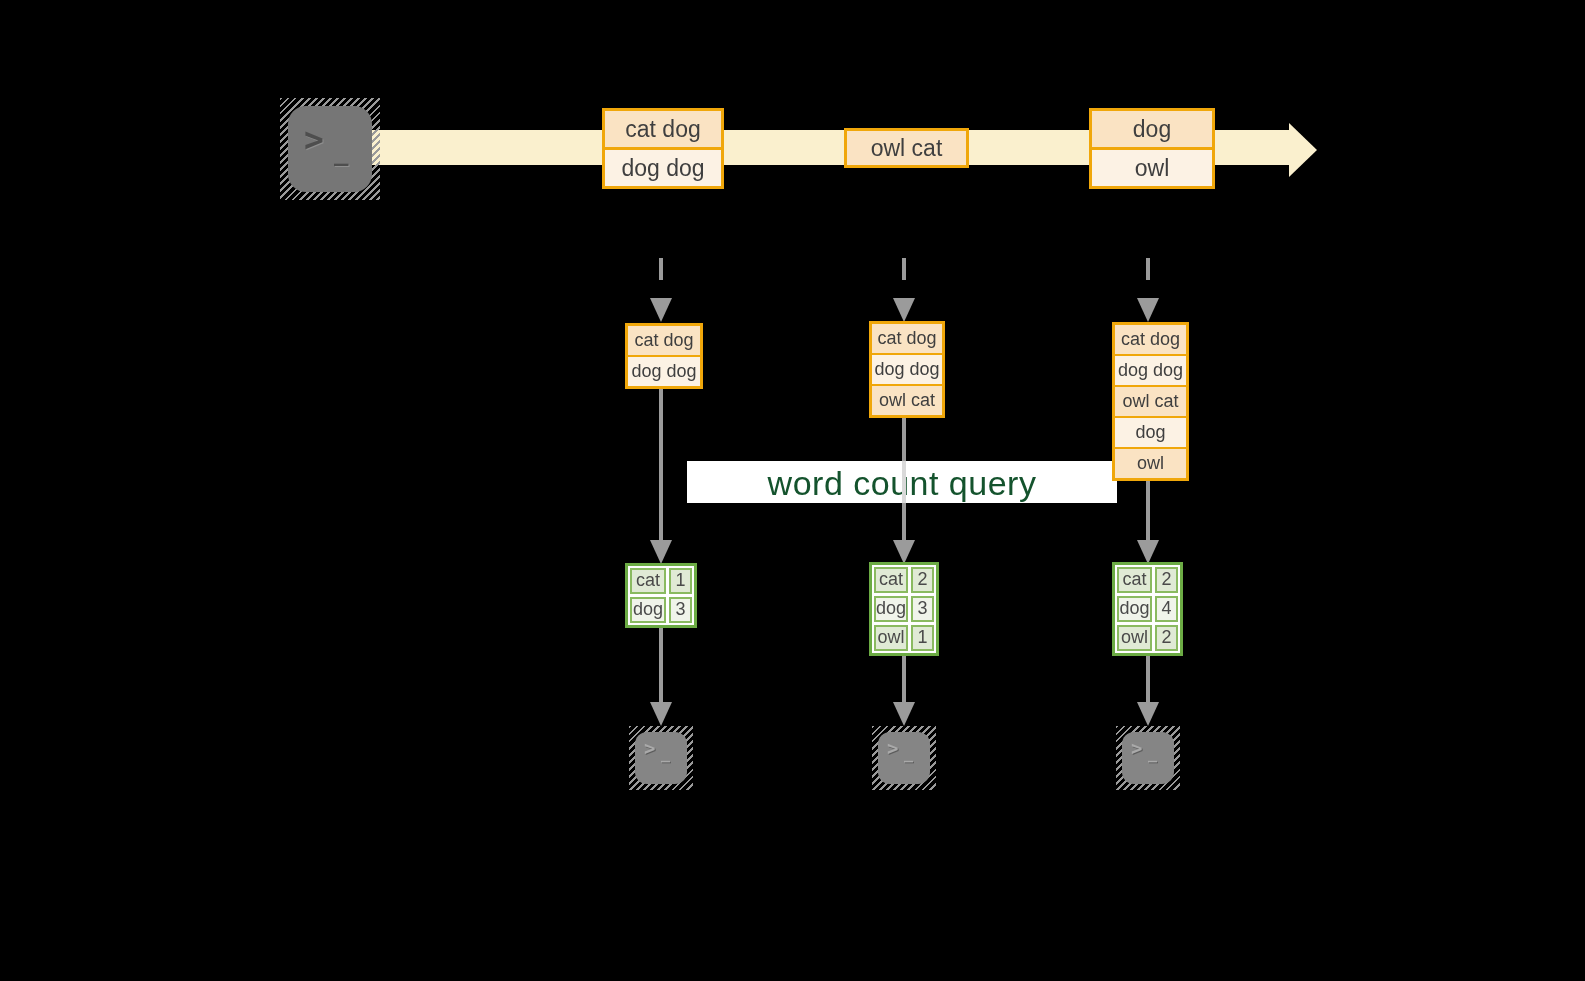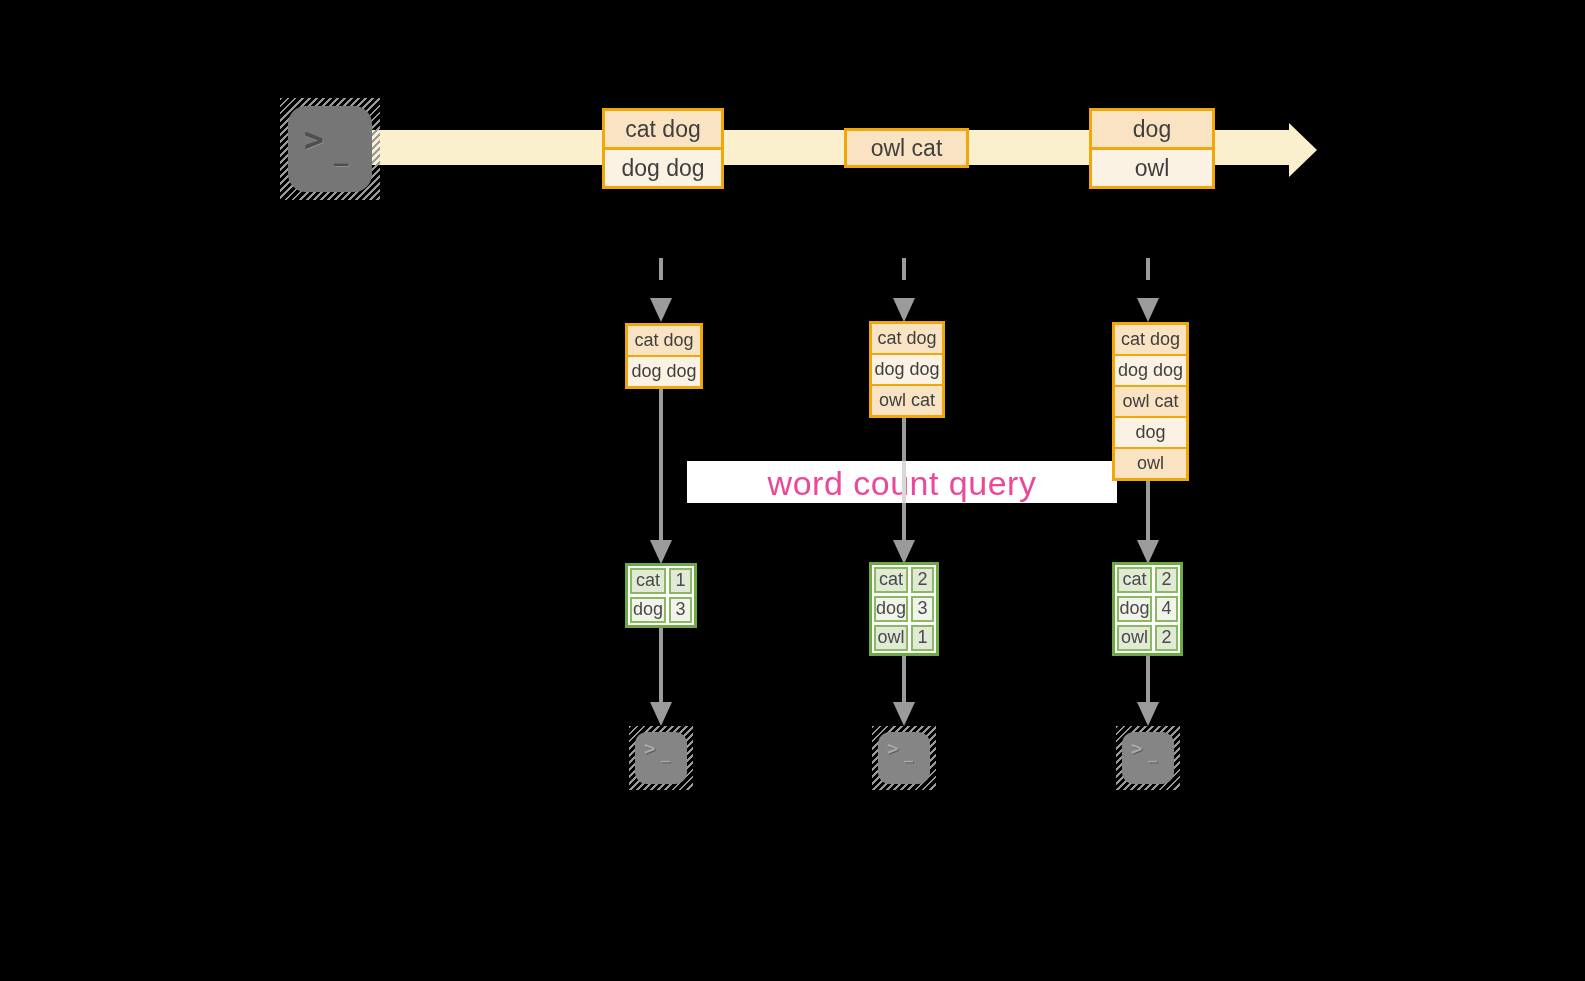--- a/index.html
+++ b/index.html
@@ -37,21 +37,21 @@
 
   
   .vline { position:absolute; width:4px; background:#9B9B9B; z-index:1; }
   .vdash { position:absolute; width:4px; z-index:1;
     background:repeating-linear-gradient(180deg, #9B9B9B 0 22px, rgba(0,0,0,0) 22px 40px); }
   .ahead { position:absolute; width:0; height:0; z-index:1;
     border-left:11px solid transparent; border-right:11px solid transparent; border-top:24px solid #9B9B9B; }
 
   
   .query { position:absolute; left:687px; top:461px; width:430px; height:42px; background:#FFFFFF; z-index:2;
-    text-align:center; font-size:34px; line-height:44px; font-weight:300; color:#ec4899; letter-spacing:0.5px; }
+    text-align:center; font-size:34px; line-height:44px; font-weight:300; color:#14532d; letter-spacing:0.5px; }
   .query-line { position:absolute; left:902px; top:461px; width:4px; height:42px; background:#D9D9D9; z-index:3; }
 
   
   .ctable { position:absolute; display:grid; grid-template-columns:1fr 23px; gap:3px; padding:2px;
     background:#FFFFFF; border:3px solid #6CAB44; box-sizing:border-box; z-index:4; }
   .tcell { border:2px solid #8ABA60; height:26px; line-height:21px; box-sizing:border-box;
     text-align:center; font-size:18px; color:#4a4a4a; }
   .g-dark  { background:#E0EAD5; }
   .g-light { background:#F0F4EA; }
 </style>

